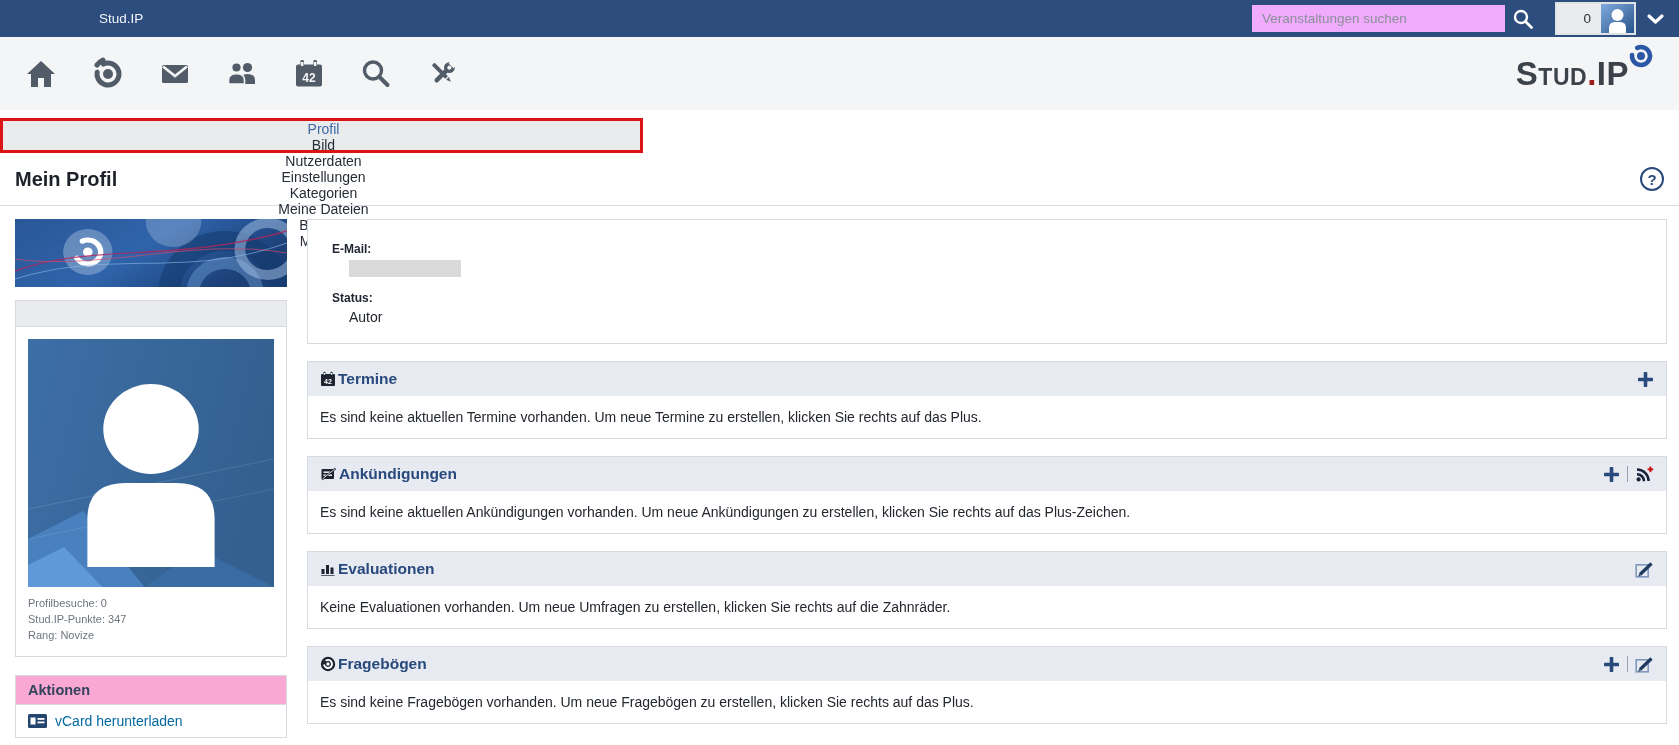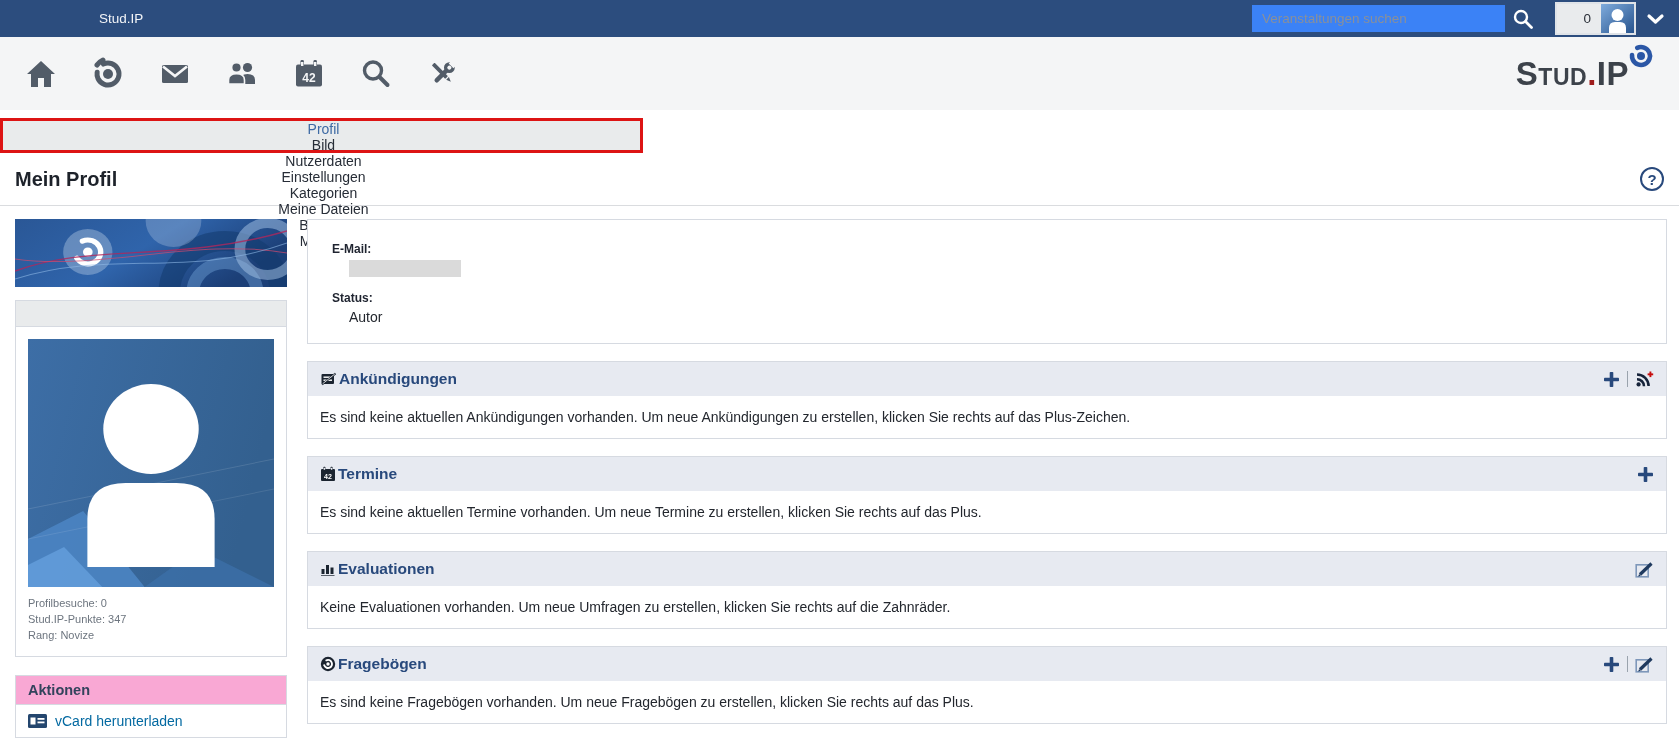--- a/index.html
+++ b/index.html
@@ -2,21 +2,21 @@
 <html><head>
 <meta charset="utf-8">
 <style>
   * { margin:0; padding:0; box-sizing:border-box; }
   html,body { width:1679px; height:745px; overflow:hidden; background:#fff;
     font-family:"Liberation Sans", sans-serif; }
   
   .topbar { height:37px; background:#2c4d7e; display:flex; align-items:center; }
   .topbar-title { color:#f2f4f7; font-size:13.5px; margin-left:99px; }
   .topbar-right { margin-left:auto; display:flex; align-items:center; margin-right:14px; }
-  .search-input { width:253px; height:27px; background:#3b82f6; border:none; outline:none;
+  .search-input { width:253px; height:27px; background:#f0abfc; border:none; outline:none;
     font-size:13.5px; color:#2a2f38; padding:0 10px; font-family:"Liberation Sans",sans-serif; }
   .search-input::placeholder { color:#8a9099; }
   .search-btn { width:36px; height:27px; display:flex; align-items:center; justify-content:center; cursor:pointer; }
   .avatar-group { display:flex; align-items:stretch; border:2px solid #dfe3e8; margin-left:14px; height:33px; }
   .counter-box { width:44px; background:#e9ebed; color:#2a2f38; font-size:13.5px;
     display:flex; align-items:center; justify-content:flex-end; padding-right:10px; cursor:pointer; }
   .mini-avatar { width:33px; height:29px; display:block; cursor:pointer; }
   .chev { margin-left:10px; cursor:pointer; display:flex; align-items:center; }
   
   .toolbar { height:73px; background:#f4f5f6; display:flex; align-items:center; padding:0 24px; }
@@ -246,54 +246,20 @@
         <div class="field-label">E-Mail:</div>
         <div class="redacted"></div>
         <div class="field-label">Status:</div>
         <div class="field-value">Autor</div>
       </div>
     </section>
 
     <section class="section">
       <div class="section-header">
         <span class="section-title">
-          <svg width="17" height="16" viewBox="0 0 17 16">
-            <rect x="1.5" y="3" width="12.5" height="10" rx="1" fill="#1b2430"></rect>
-            <rect x="3.5" y="5.5" width="8.5" height="1.4" fill="#fff"></rect>
-            <rect x="3.5" y="8.5" width="8.5" height="1.4" fill="#fff"></rect>
-            <line x1="2" y1="13.5" x2="15.5" y2="2.5" stroke="#1b2430" stroke-width="2"></line>
-            <line x1="2.6" y1="12.8" x2="14.8" y2="3" stroke="#fff" stroke-width="0.8"></line>
-          </svg>
-          <span>Ankündigungen</span>
-        </span>
-        <span class="header-actions">
-          <span class="hicon">
-            <svg width="17" height="17" viewBox="0 0 17 17">
-                <rect x="6.7" y="1" width="3.6" height="15" rx="0.8" fill="#28497c"></rect>
-                <rect x="1" y="6.7" width="15" height="3.6" rx="0.8" fill="#28497c"></rect>
-              </svg>
-          </span>
-          <span class="vdiv"></span>
-          <span class="hicon">
-            <svg width="19" height="17" viewBox="0 0 19 17">
-              <circle cx="3.6" cy="13.4" r="2.1" fill="#16233a"></circle>
-              <path d="M2,8.2 a7,7 0 0 1 7,7" fill="none" stroke="#16233a" stroke-width="2.5"></path>
-              <path d="M2,3.4 a11.6,11.6 0 0 1 11.6,11.6" fill="none" stroke="#16233a" stroke-width="2.5"></path>
-              <rect x="12.6" y="2.4" width="5.6" height="1.9" fill="#c60d0d"></rect>
-              <rect x="14.45" y="0.5" width="1.9" height="5.6" fill="#c60d0d"></rect>
-            </svg>
-          </span>
-        </span>
-      </div>
-      <div class="section-body">Es sind keine aktuellen Ankündigungen vorhanden. Um neue Ankündigungen zu erstellen, klicken Sie rechts auf das Plus-Zeichen.</div>
-    </section>
-
-    <section class="section">
-      <div class="section-header">
-        <span class="section-title">
           <svg width="16" height="16" viewBox="0 0 16 16">
             <rect x="3.4" y="0.8" width="2" height="3.4" rx="0.7" fill="#1b2430"></rect>
             <rect x="10.6" y="0.8" width="2" height="3.4" rx="0.7" fill="#1b2430"></rect>
             <rect x="1" y="3" width="14" height="12" rx="1" fill="#1b2430"></rect>
             <rect x="3.7" y="1.8" width="1.4" height="2" fill="#e7eaf1"></rect>
             <rect x="10.9" y="1.8" width="1.4" height="2" fill="#e7eaf1"></rect>
             <text x="8" y="12.6" text-anchor="middle" font-family="Liberation Sans, sans-serif" font-size="7" font-weight="bold" fill="#fff">42</text>
           </svg>
           <span>Termine</span>
         </span>
@@ -305,20 +271,54 @@
               </svg>
           </span>
         </span>
       </div>
       <div class="section-body">Es sind keine aktuellen Termine vorhanden. Um neue Termine zu erstellen, klicken Sie rechts auf das Plus.</div>
     </section>
 
     <section class="section">
       <div class="section-header">
         <span class="section-title">
+          <svg width="17" height="16" viewBox="0 0 17 16">
+            <rect x="1.5" y="3" width="12.5" height="10" rx="1" fill="#1b2430"></rect>
+            <rect x="3.5" y="5.5" width="8.5" height="1.4" fill="#fff"></rect>
+            <rect x="3.5" y="8.5" width="8.5" height="1.4" fill="#fff"></rect>
+            <line x1="2" y1="13.5" x2="15.5" y2="2.5" stroke="#1b2430" stroke-width="2"></line>
+            <line x1="2.6" y1="12.8" x2="14.8" y2="3" stroke="#fff" stroke-width="0.8"></line>
+          </svg>
+          <span>Ankündigungen</span>
+        </span>
+        <span class="header-actions">
+          <span class="hicon">
+            <svg width="17" height="17" viewBox="0 0 17 17">
+                <rect x="6.7" y="1" width="3.6" height="15" rx="0.8" fill="#28497c"></rect>
+                <rect x="1" y="6.7" width="15" height="3.6" rx="0.8" fill="#28497c"></rect>
+              </svg>
+          </span>
+          <span class="vdiv"></span>
+          <span class="hicon">
+            <svg width="19" height="17" viewBox="0 0 19 17">
+              <circle cx="3.6" cy="13.4" r="2.1" fill="#16233a"></circle>
+              <path d="M2,8.2 a7,7 0 0 1 7,7" fill="none" stroke="#16233a" stroke-width="2.5"></path>
+              <path d="M2,3.4 a11.6,11.6 0 0 1 11.6,11.6" fill="none" stroke="#16233a" stroke-width="2.5"></path>
+              <rect x="12.6" y="2.4" width="5.6" height="1.9" fill="#c60d0d"></rect>
+              <rect x="14.45" y="0.5" width="1.9" height="5.6" fill="#c60d0d"></rect>
+            </svg>
+          </span>
+        </span>
+      </div>
+      <div class="section-body">Es sind keine aktuellen Ankündigungen vorhanden. Um neue Ankündigungen zu erstellen, klicken Sie rechts auf das Plus-Zeichen.</div>
+    </section>
+
+    <section class="section">
+      <div class="section-header">
+        <span class="section-title">
           <svg width="16" height="14" viewBox="0 0 16 14">
             <rect x="1.5" y="7" width="3" height="5" fill="#1b2430"></rect>
             <rect x="6" y="3" width="3" height="9" fill="#1b2430"></rect>
             <rect x="10.5" y="5.5" width="3" height="6.5" fill="#1b2430"></rect>
             <rect x="1" y="13" width="13.5" height="1" fill="#1b2430" opacity="0.7"></rect>
           </svg>
           <span>Evaluationen</span>
         </span>
         <span class="header-actions">
           <span class="hicon">

